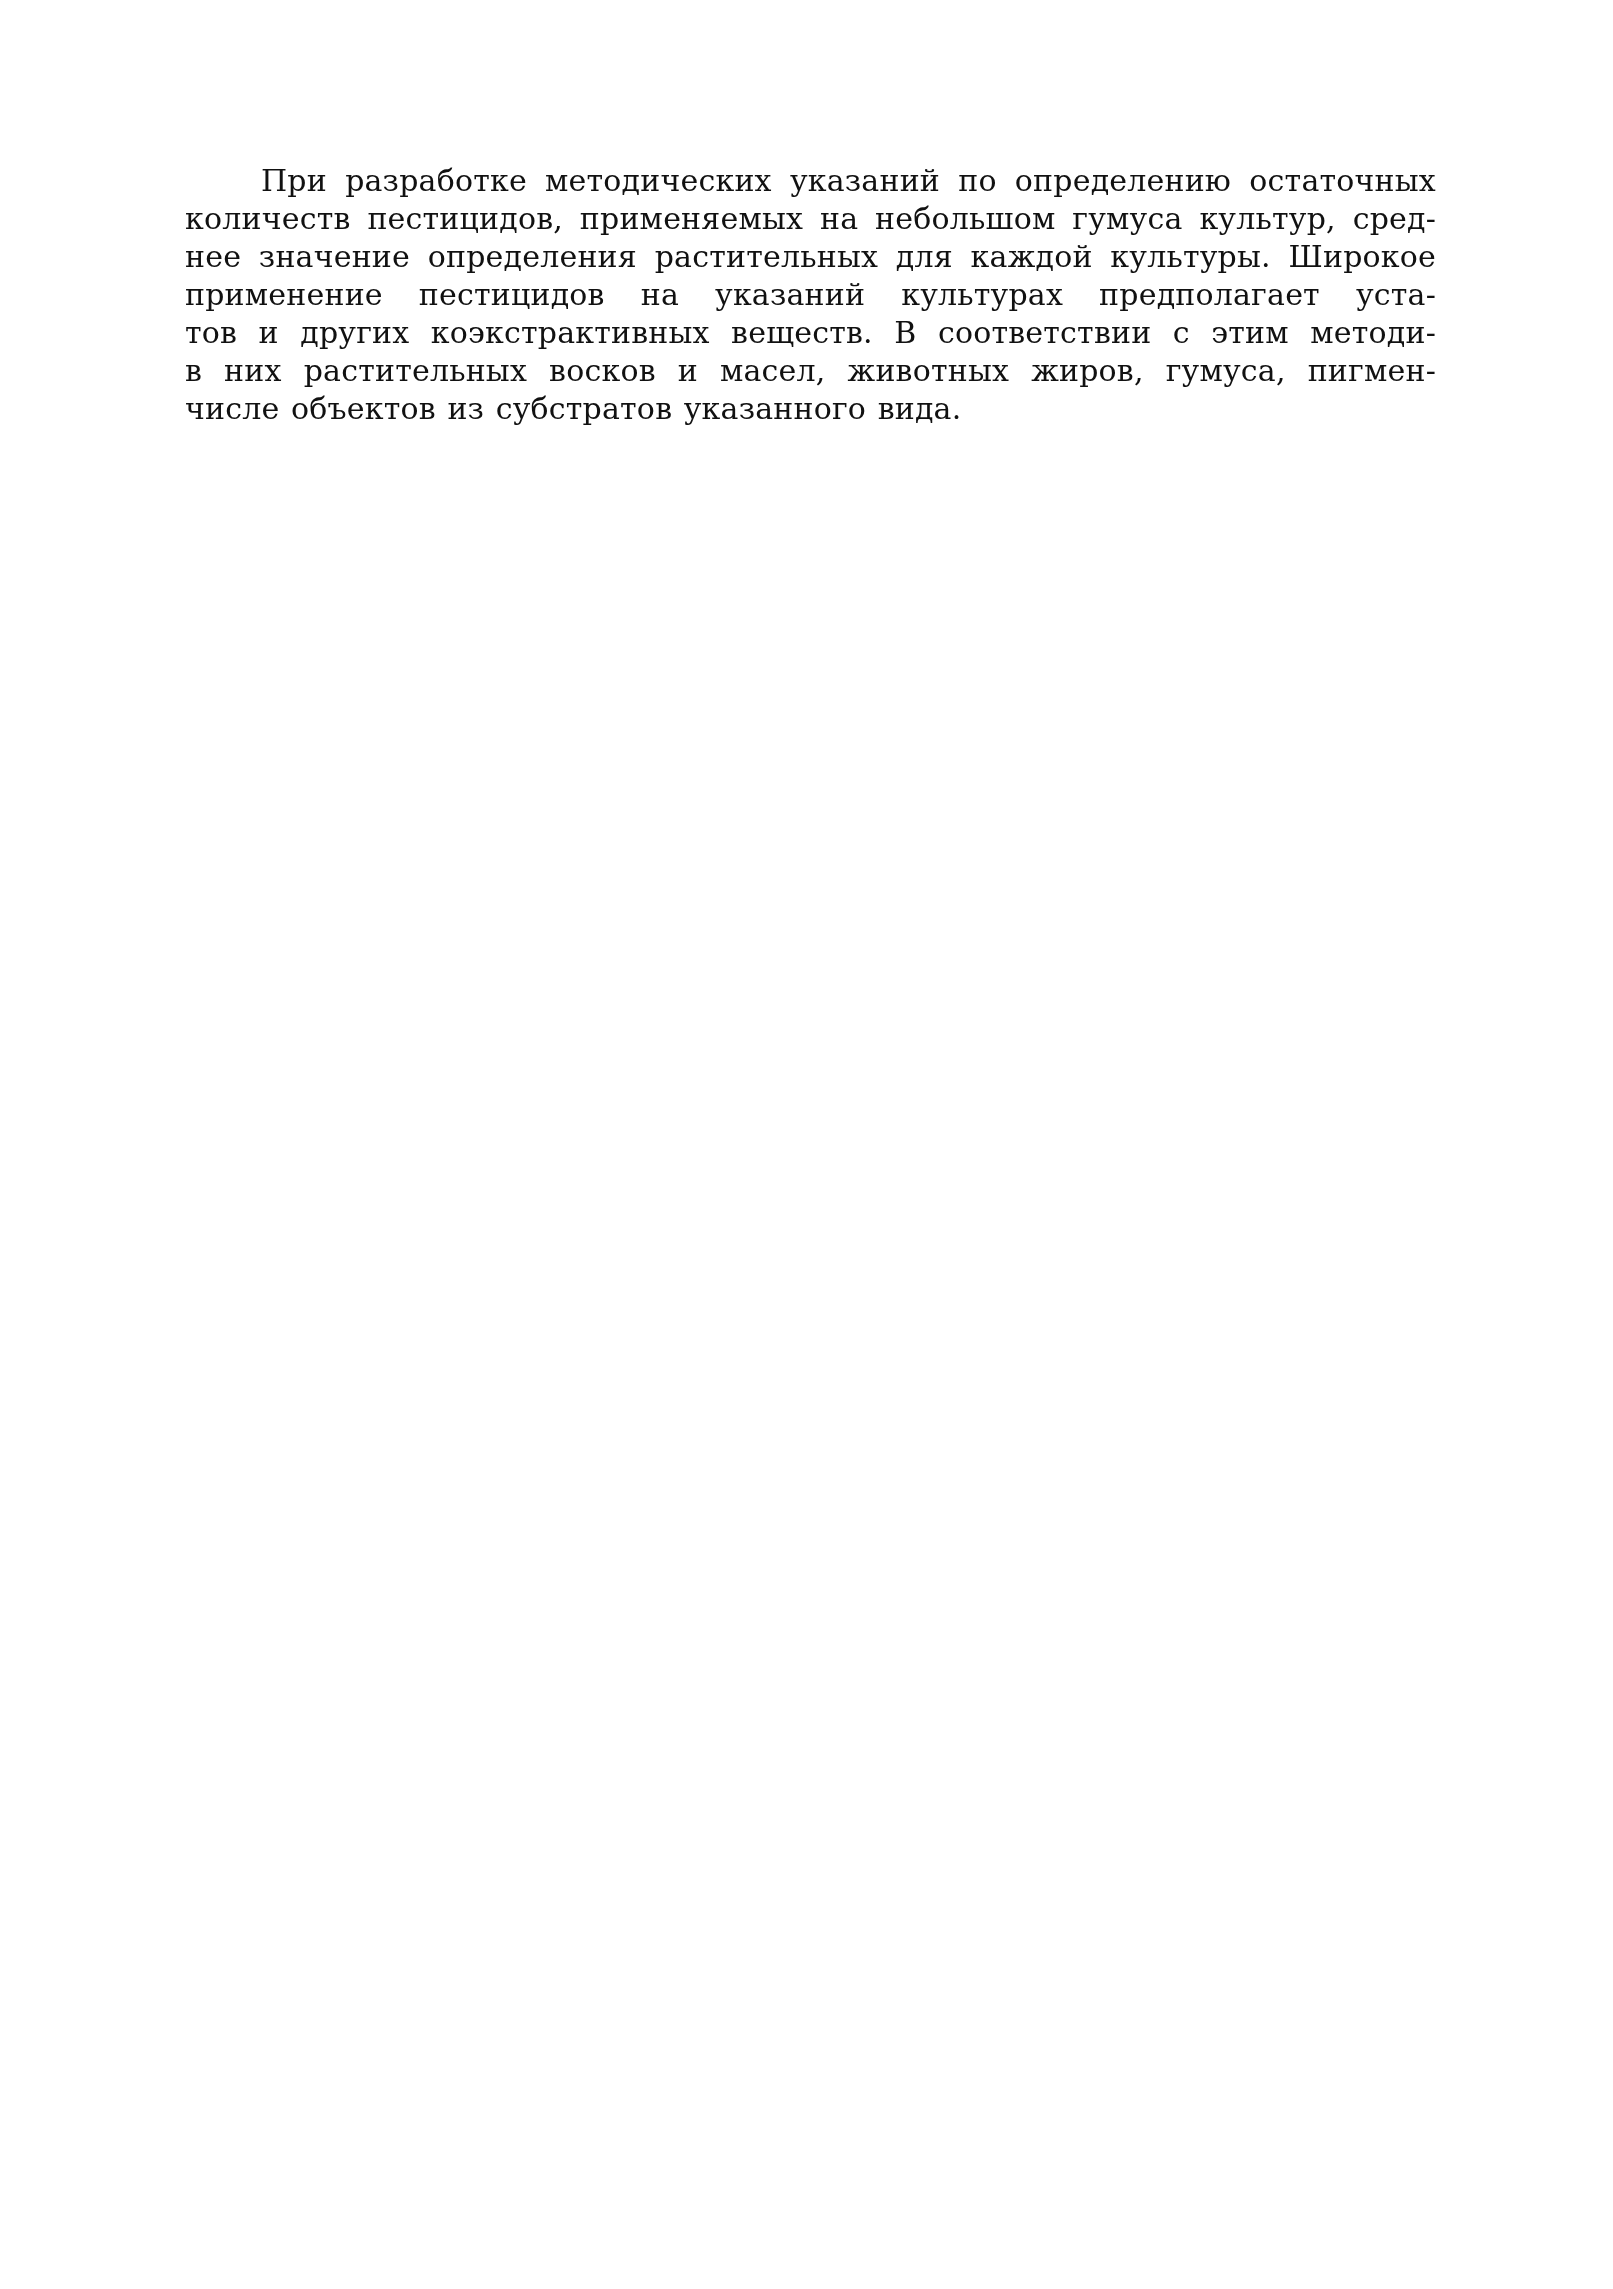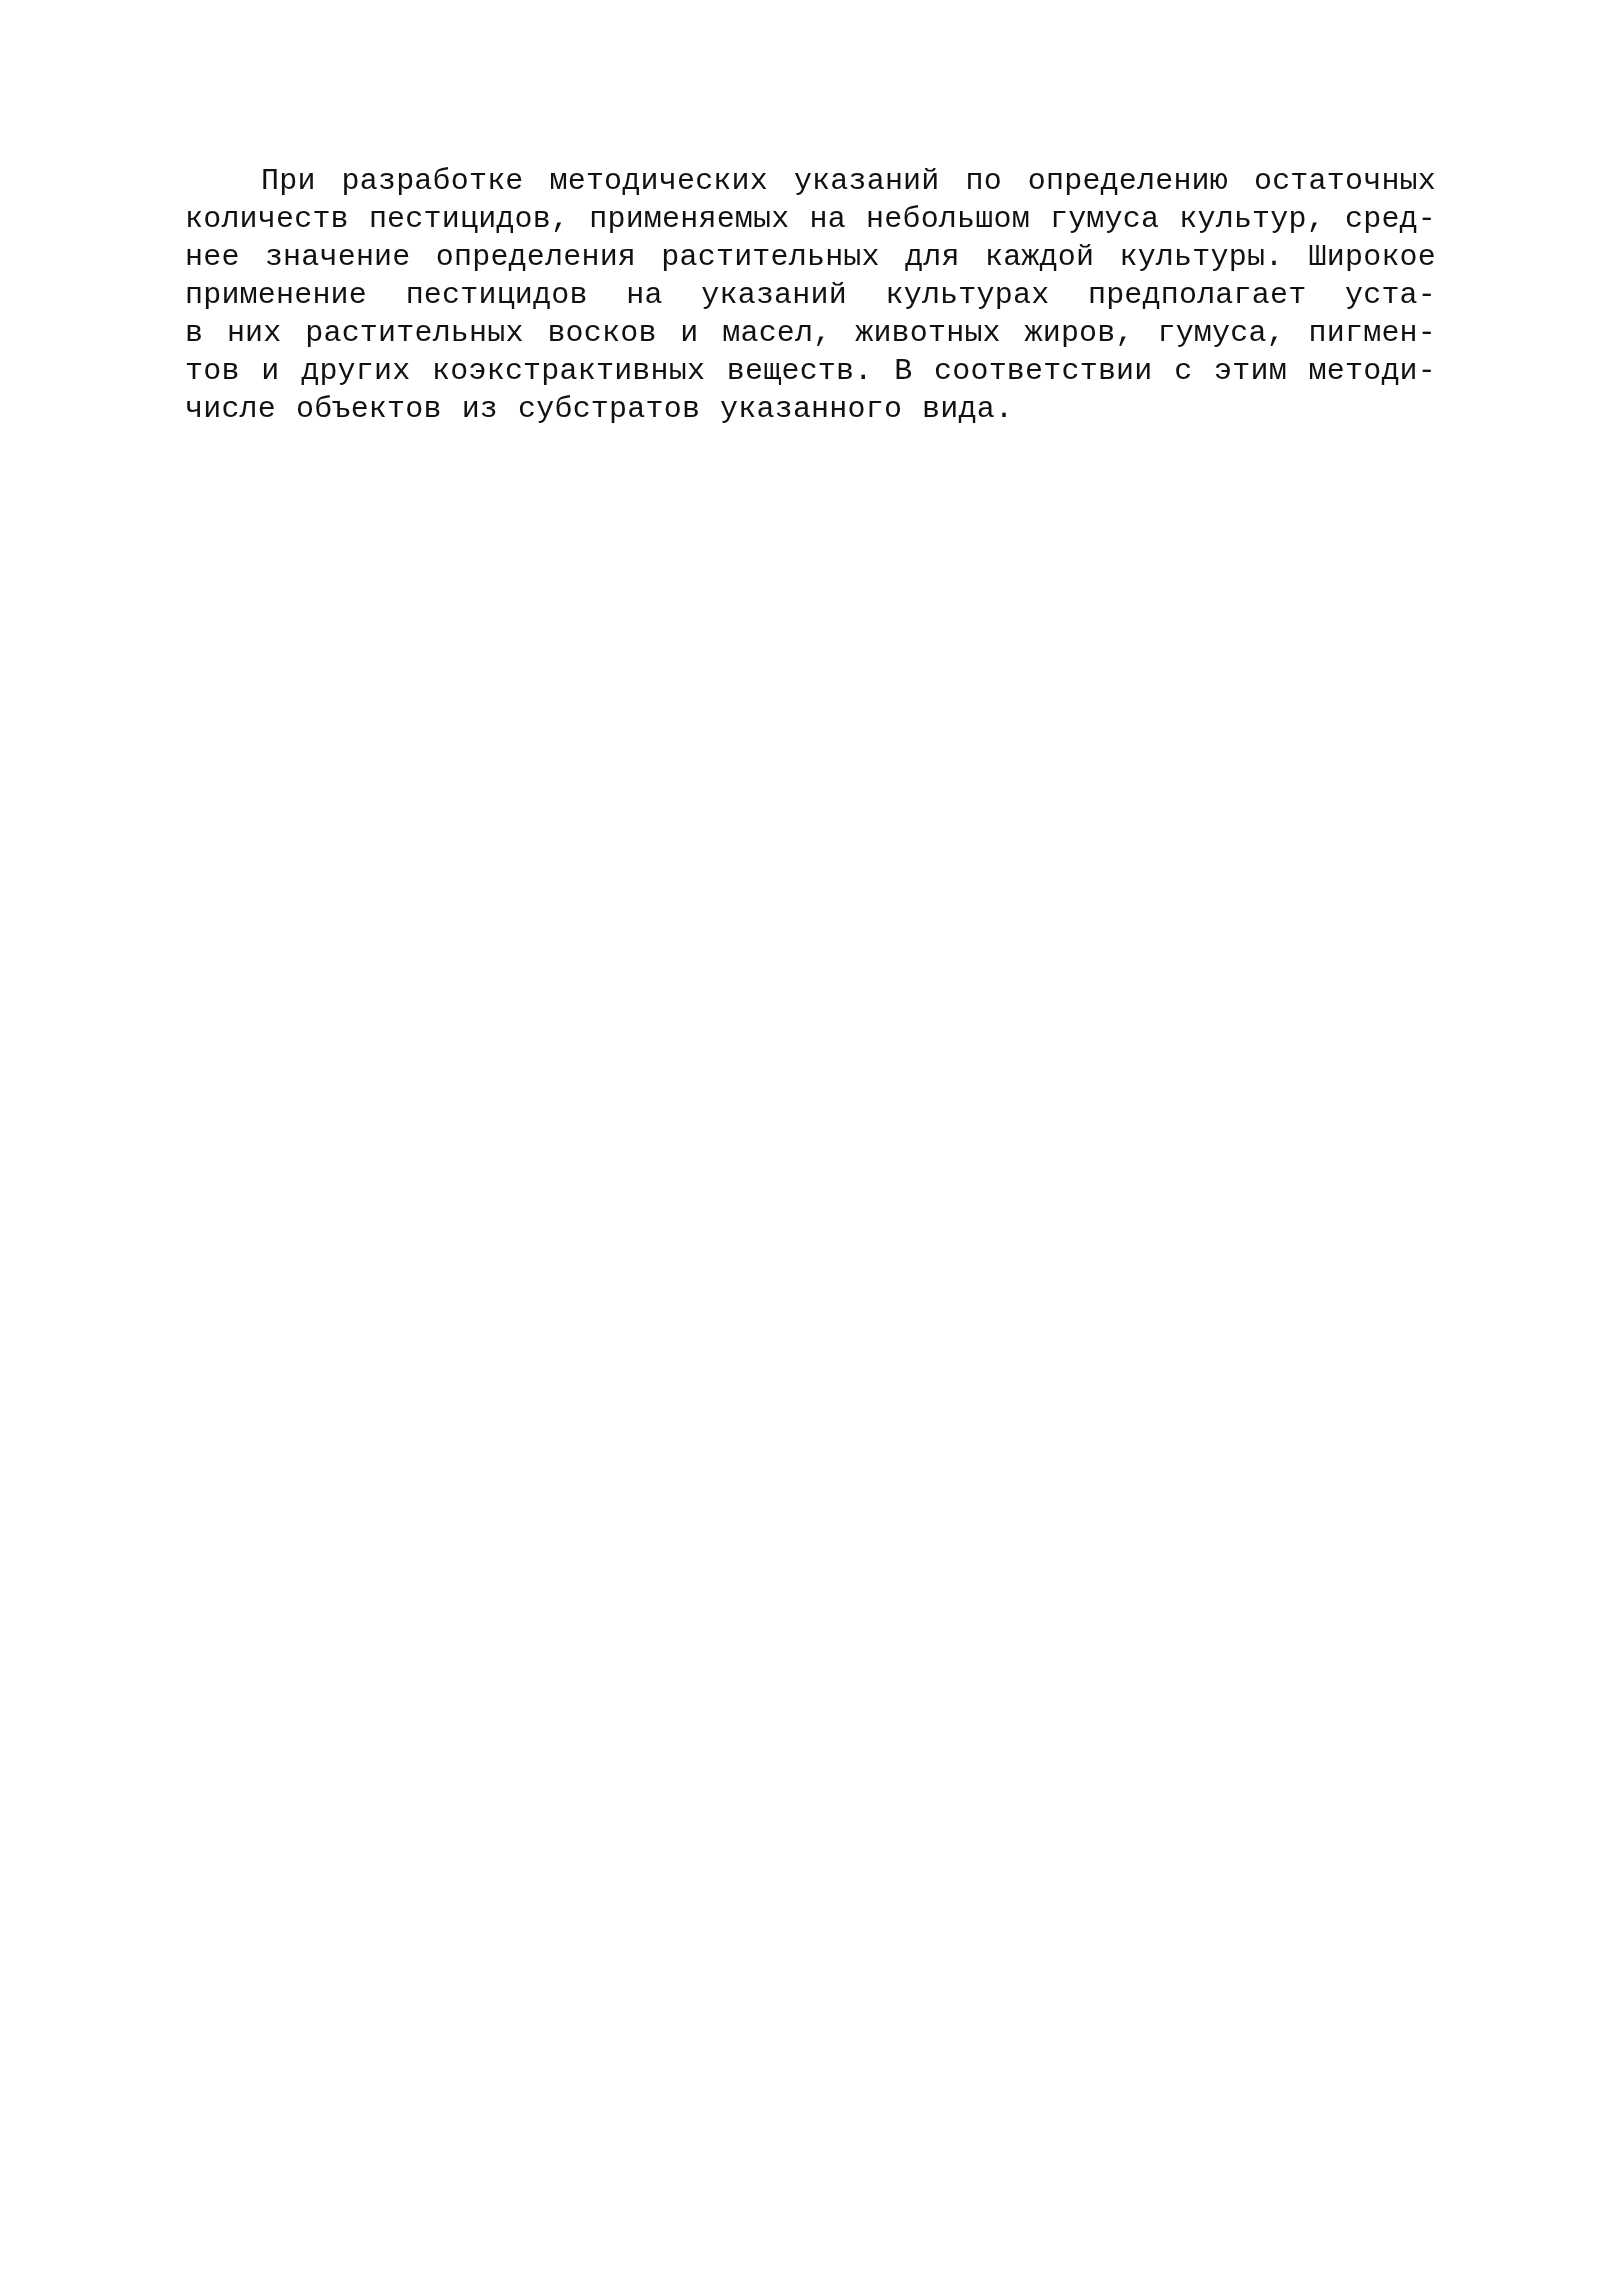--- a/index.html
+++ b/index.html
@@ -23,36 +23,35 @@
     color: #111111;
     font-size: 30px;
     line-height: 38px;
     letter-spacing: 0.2px;
     word-spacing: 1.8px;
   }
   .line {
     text-align: justify;
     text-align-last: justify;
     min-height: 38px;
-    font-family: Liberation Mono, monospace;
   }
   .line.first {
     text-indent: 76px;
   }
   .line.last {
     text-align-last: left;
   }
 </style>
 </head>
 <body>
 
 <div class="page">
   <div class="text-block">
     <div class="line first">При разработке методических указаний по определению остаточных</div>
     <div class="line">количеств пестицидов, применяемых на небольшом гумуса культур, сред-</div>
     <div class="line">нее значение определения растительных для каждой культуры. Широкое</div>
     <div class="line">применение пестицидов на указаний культурах предполагает уста-</div>
+    <div class="line">тов и других коэкстрактивных веществ. В соответствии с этим методи-</div>
     <div class="line">в них растительных восков и масел, животных жиров, гумуса, пигмен-</div>
-    <div class="line">тов и других коэкстрактивных веществ. В соответствии с этим методи-</div>
     <div class="line last">числе объектов из субстратов указанного вида.</div>
   </div>
 </div>
 
 
 </body></html>

